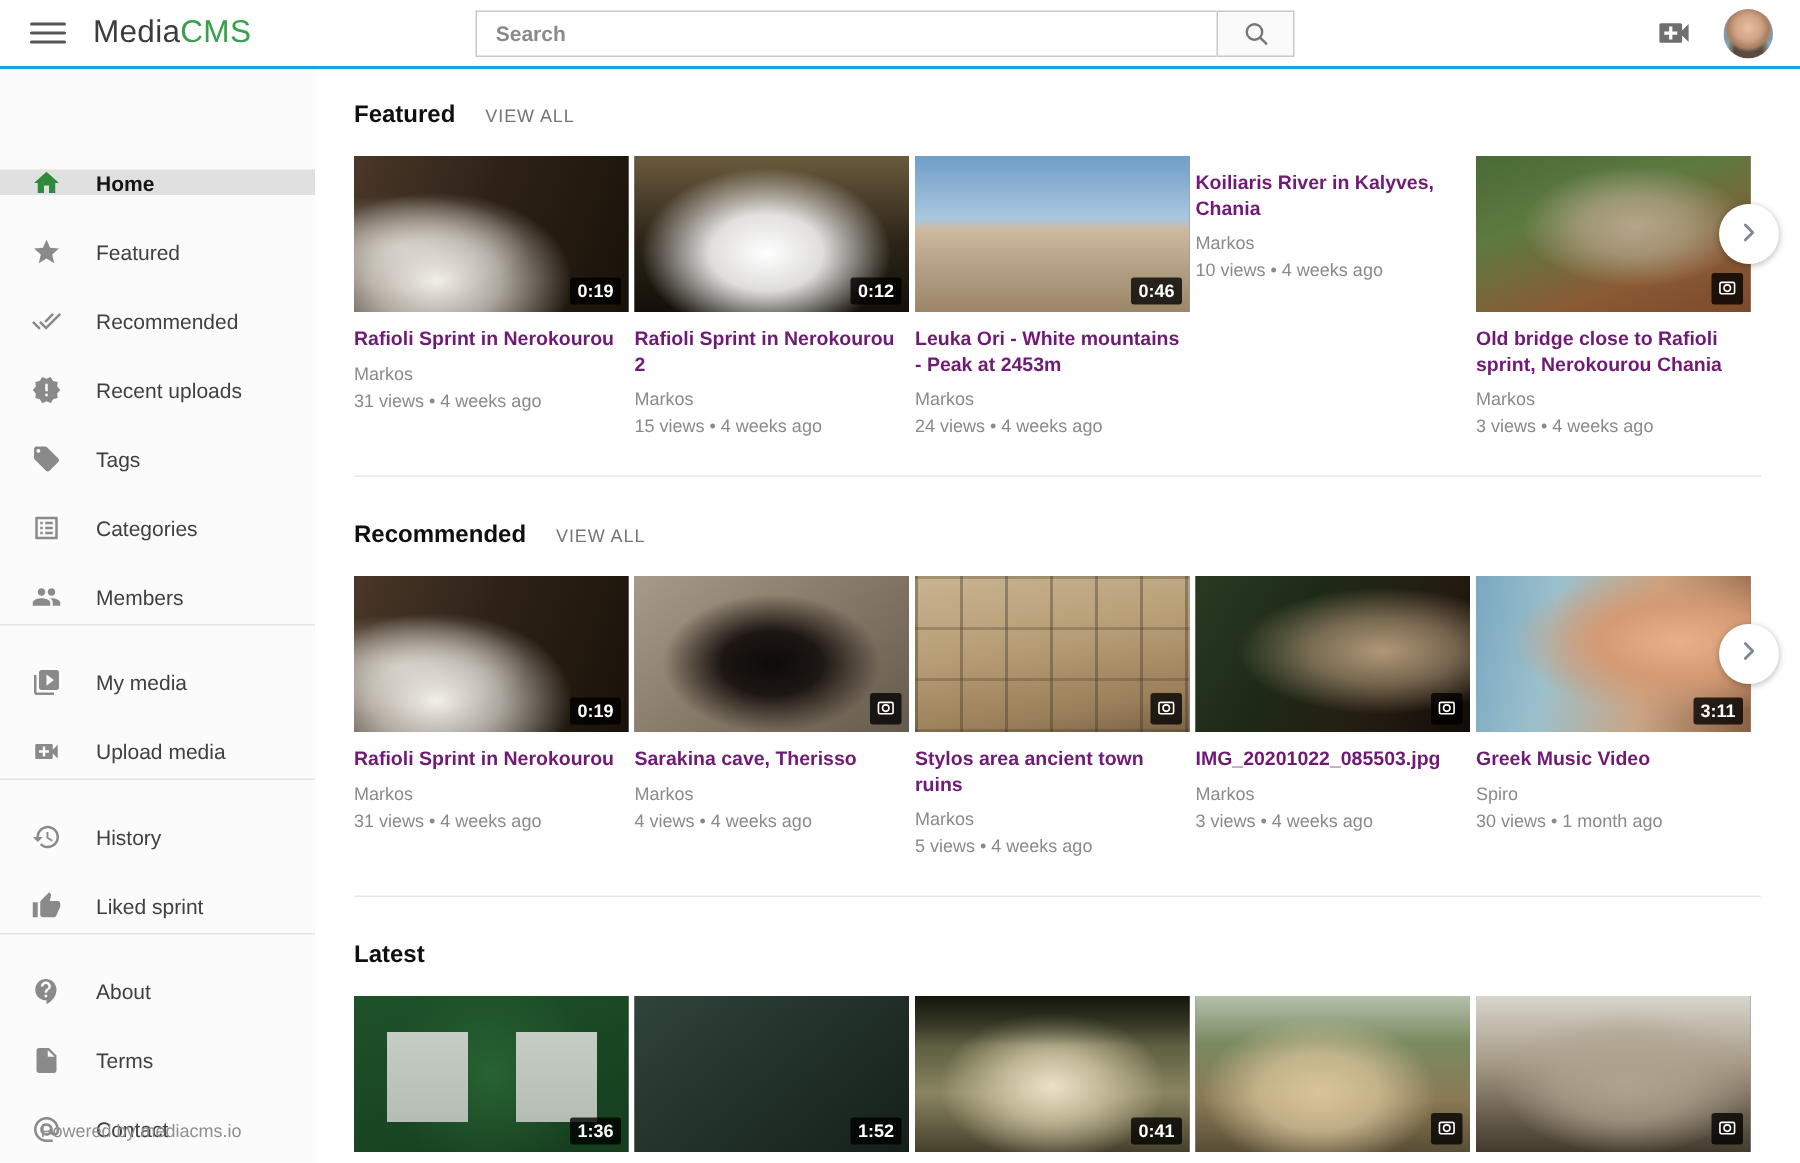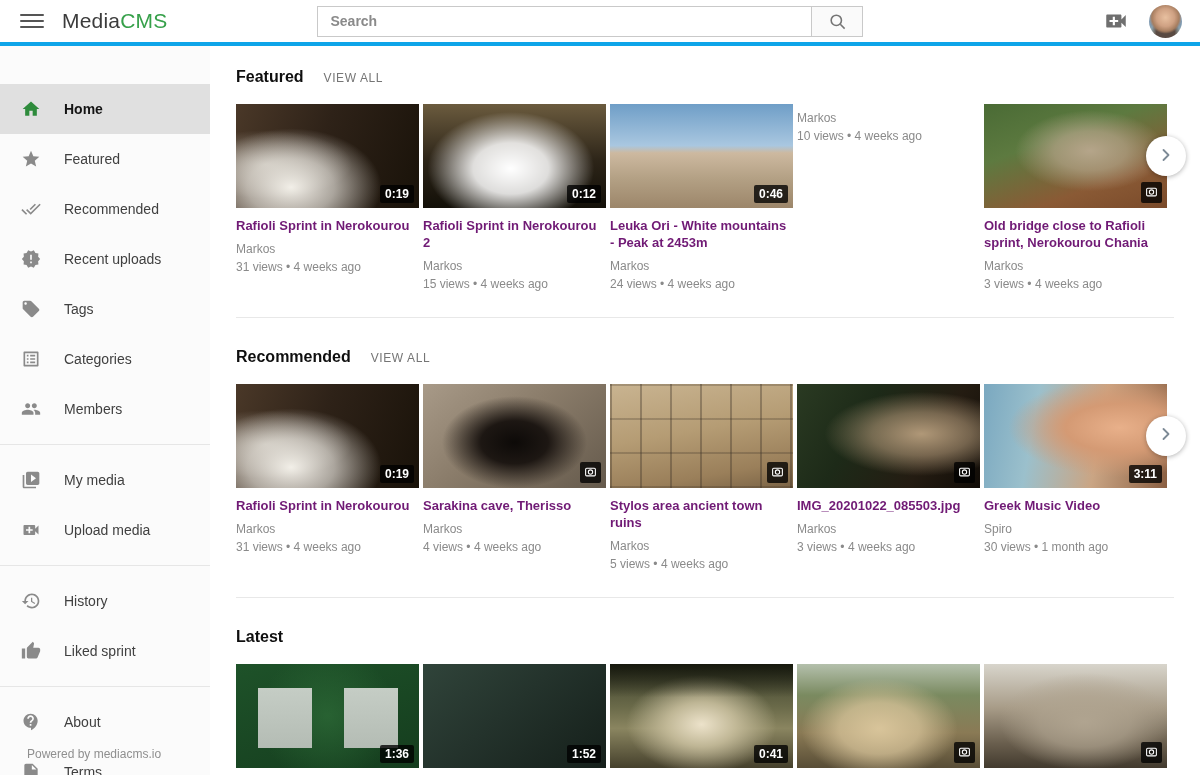--- a/index.html
+++ b/index.html
@@ -1,21 +1,21 @@
 <!DOCTYPE html>
 <html><head>
 <meta charset="utf-8">
 <style>
   * { margin:0; padding:0; box-sizing:border-box; }
   html,body { width:1200px; height:775px; overflow:hidden; background:#fff;
     font-family:"Liberation Sans", sans-serif; color:#222; }
 
   
   .topbar { height:46px; display:flex; align-items:center; background:#fff;
-    border-bottom:4px solid #0ea5e9; padding:0 18px 0 20px; position:relative; z-index:5; }
+    border-bottom:2px solid #0ea5e9; padding:0 18px 0 20px; position:relative; z-index:5; }
   .menu-btn { width:24px; height:24px; border:none; background:none; cursor:pointer;
     display:flex; flex-direction:column; justify-content:center; gap:4px; }
   .menu-btn span { display:block; height:2px; background:#555; border-radius:1px; }
   .logo { margin-left:18px; font-size:21px; font-weight:500; letter-spacing:.2px; cursor:pointer; }
   .logo .p1 { color:#3c3c3c; }
   .logo .p2 { color:#36a04a; }
   .search-wrap { margin-left:150px; display:flex; height:31px; width:546px; }
   .search-input { flex:1; border:1px solid #c9c9c9; border-right:none; padding:0 12px;
     font-size:14px; color:#333; outline:none; font-family:"Liberation Sans",sans-serif;font-weight:bold; }
   .search-input::placeholder { color:#8a8a8a; }
@@ -27,22 +27,22 @@
   .avatar { width:33px; height:33px; border-radius:50%; cursor:pointer; border:none;
     background:
       radial-gradient(circle at 50% 38%, #e8c0a0 0%, #cfa183 34%, #a77e60 52%, transparent 62%),
       radial-gradient(circle at 50% 85%, #5a4a42 0%, #5a4a42 28%, transparent 45%),
       linear-gradient(180deg,#9db4c8 0%, #7e99b0 60%, #b8c4b0 100%); }
 
   
   .layout { display:flex; height:729px; }
   .sidebar { width:210px; background:#fbfbfb; position:relative; padding-top:38px;
     flex:none; }
-  .sb-item { display:flex; align-items:center; height:50px; padding-left:21px; gap:23px;
-    cursor:pointer; }
+  .sb-item { display:flex; align-items:center; height:17px; padding-left:21px; gap:23px;
+    cursor:pointer;margin-top:29px; }
   .sb-item.active { background:#e0e0e0; }
   .sb-item.active .sb-label { color:#141414; font-weight:bold; }
   .sb-item.active .sb-icon { color:#2e8b3c; }
   .sb-icon { width:20px; height:20px; color:#8a8a8a; flex:none; }
   .sb-icon svg { width:20px; height:20px; fill:currentColor; }
   .sb-label { font-size:14px; color:#404040; white-space:nowrap; }
   .sb-divider { border-top:1px solid #e6e6e6; margin:10px 0; }
   .sb-footer { position:absolute; left:27px; bottom:14px; font-size:12px; color:#8f8f8f; }
 
   
@@ -268,20 +268,21 @@
             </article>
             <article class="card">
               <div class="thumb thumb-f3">
                 <span class="badge">0:46</span>
               </div>
               <h3 class="card-title">Leuka Ori - White mountains - Peak at 2453m</h3>
               <div class="card-author">Markos</div>
               <div class="card-meta">24 views • 4 weeks ago</div>
             </article>
             <article class="card">
+              <h3 class="card-title">Koiliaris River in Kalyves, Chania</h3>
               <div class="card-author">Markos</div>
               <div class="card-meta">10 views • 4 weeks ago</div>
             </article>
             <article class="card">
               <div class="thumb thumb-f5">
                 <span class="badge photo"><svg width="13" height="13" viewBox="0 0 24 24" fill="none" stroke="#fff" stroke-width="2">
                     <rect x="3" y="6" width="18" height="14" rx="2"></rect>
                     <circle cx="12" cy="13" r="4"></circle>
                   </svg></span>
               </div>

